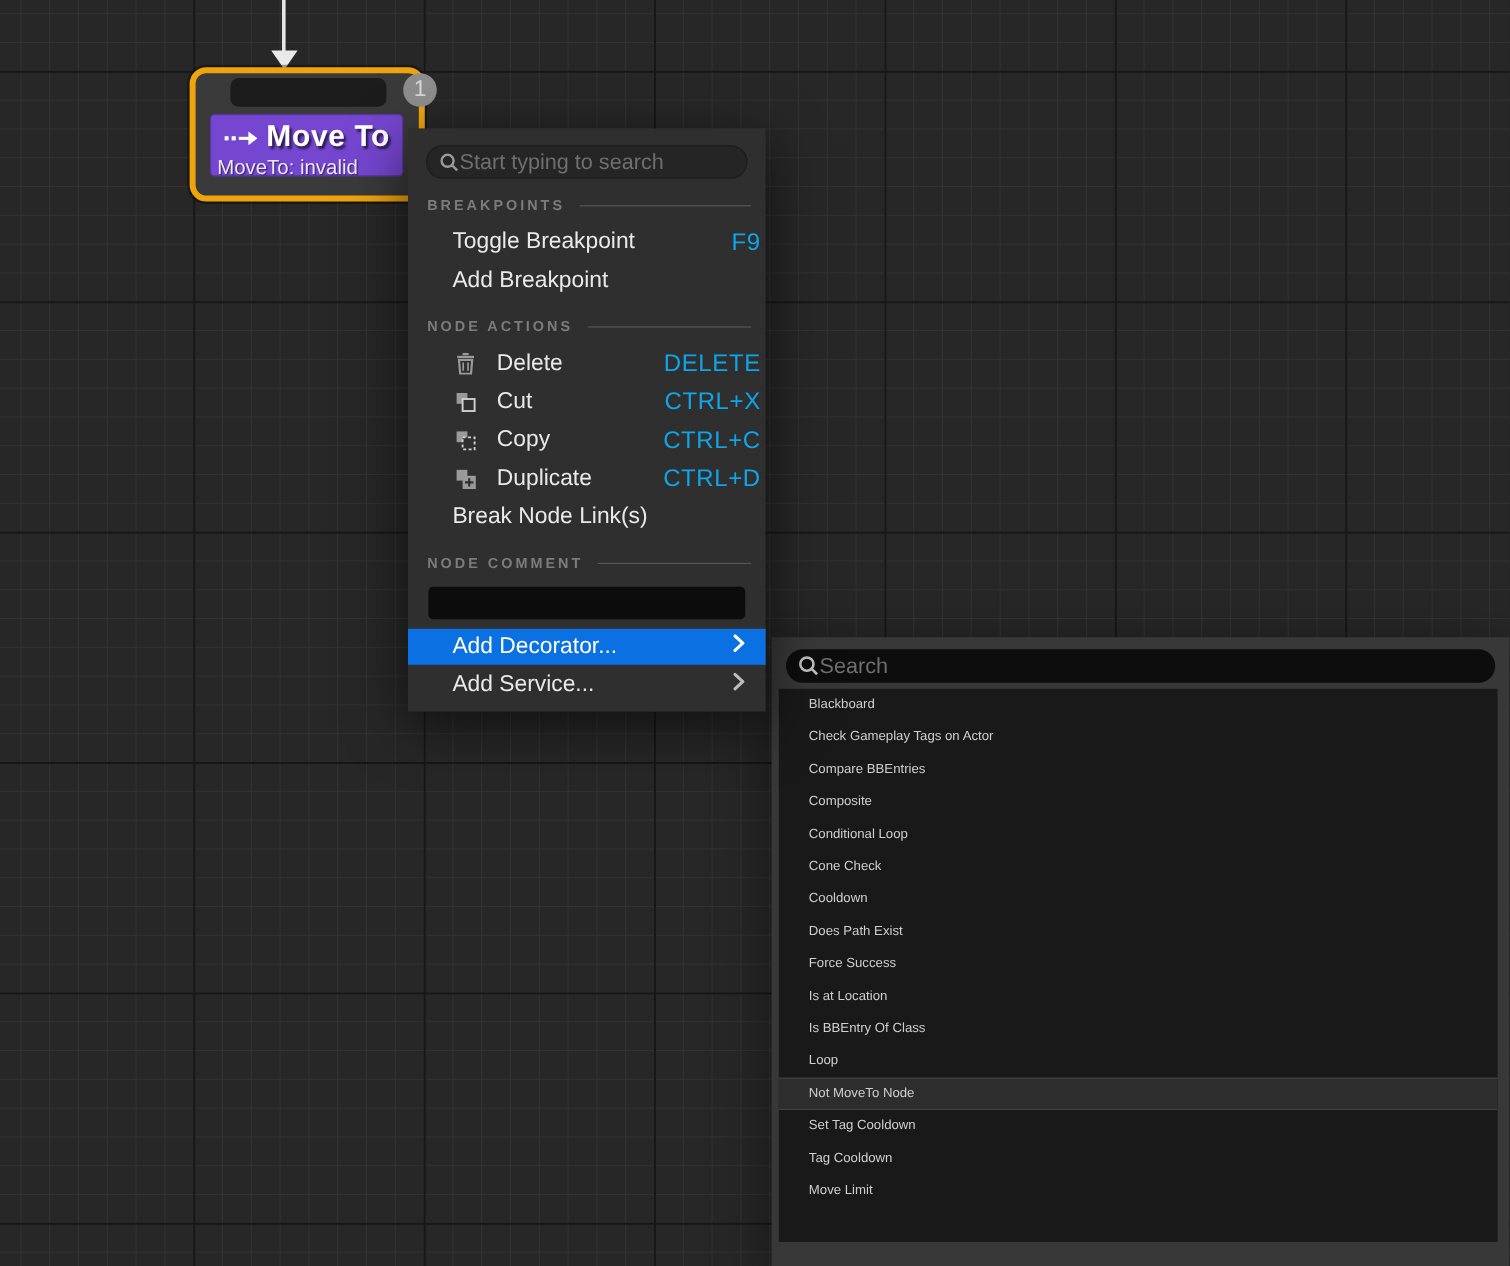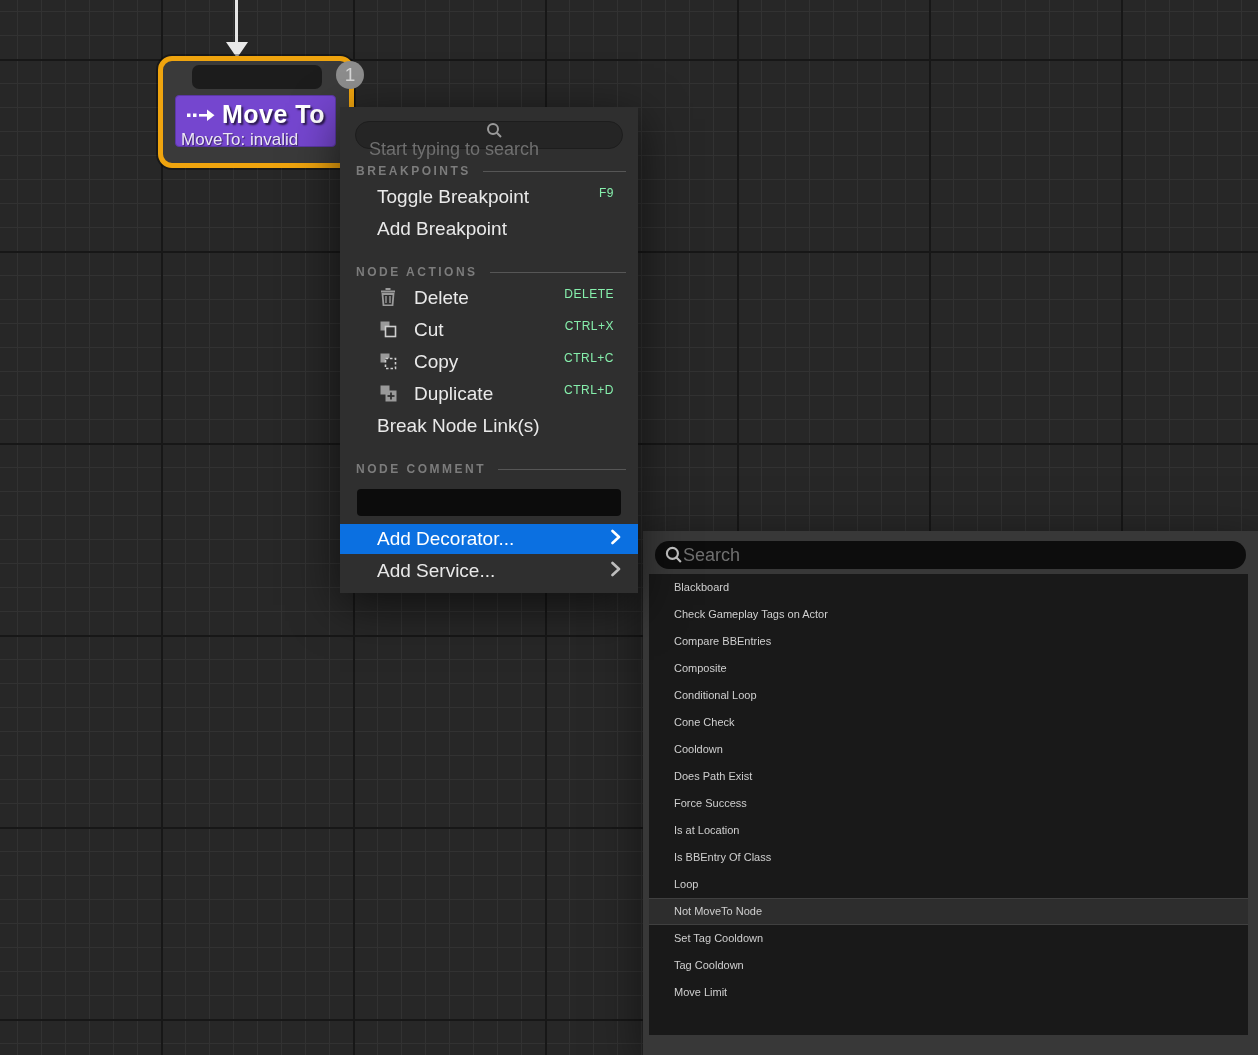--- a/index.html
+++ b/index.html
@@ -26,32 +26,32 @@
     background:#7546cf;border-radius:4px;border:1px solid #5b37a5;padding:4px 4px 2px 5px;}
   .node-title-row{display:flex;align-items:center;justify-content:center;gap:7px;}
   .node-title{font-size:25px;font-weight:bold;color:#ffffff;text-shadow:2px 2px 2px rgba(0,0,0,.65);letter-spacing:.5px;}
   .node-subtitle{font-size:17px;color:#ece7f5;text-shadow:1px 1px 1px rgba(0,0,0,.5);margin-top:1px;}
   .idx-badge{position:absolute;left:336px;top:61px;width:28px;height:28px;border-radius:50%;
     background:#8d8d8d;color:#d6d6d6;font-size:19px;display:flex;align-items:center;justify-content:center;z-index:5;}
   
   .ctx-menu{position:absolute;left:340px;top:107px;width:298px;height:486px;background:#2f2f2f;
     box-shadow:0 12px 45px rgba(0,0,0,.6);z-index:10;box-sizing:border-box;}
   .search-pill{display:flex;align-items:center;height:28px;border-radius:14px;box-sizing:border-box;}
-  .ctx-search{margin:14px 15px 0 15px;background:#252525;border:1px solid #1d1d1d;flex-direction:column;}
+  .ctx-search{margin:14px 15px 0 15px;background:#252525;border:1px solid #1d1d1d;}
   .search-pill input{flex:1;background:transparent;border:none;outline:none;color:#cfcfcf;
     font-size:18px;font-family:inherit;padding:0 8px 0 0;}
   .search-pill input::placeholder{color:#6f6f6f;}
   .search-pill svg{margin-left:10px;flex:0 0 auto;}
   .sec-header{display:flex;align-items:center;margin:15px 12px 0 16px;height:14px;}
   .sec-header:nth-of-type(1){margin-top:15px;}
   .sec-label{font-size:12px;font-weight:bold;color:#7c7c7c;letter-spacing:2.5px;white-space:nowrap;}
   .sec-line{flex:1;height:1px;background:#565656;margin-left:12px;}
-  .mrow{display:flex;height:32px;padding-left:37px;padding-right:24px;color:#e9e9e9;font-size:19px;}
+  .mrow{display:flex;align-items:center;height:32px;padding-left:37px;padding-right:4px;color:#e9e9e9;font-size:19px;}
   .mrow .icon-box{width:22px;height:20px;margin-right:15px;display:flex;align-items:center;justify-content:center;flex:0 0 auto;}
-  .mrow .shortcut{margin-left:auto;color:#86efac;font-size:12px;letter-spacing:.5px;}
+  .mrow .shortcut{margin-left:auto;color:#0ea5e9;font-size:20px;letter-spacing:.5px;}
   .mrow.first{margin-top:8px;}
   .comment-input{display:block;margin:13px 15px 0 17px;width:264px;height:27px;box-sizing:border-box;
     background:#0c0c0c;border:none;border-radius:4px;outline:none;color:#ddd;font-size:16px;padding:0 8px;font-family:inherit;}
   .arrow-row{display:flex;align-items:center;height:30px;padding-left:37px;padding-right:17px;color:#e9e9e9;font-size:19px;margin-top:8px;}
   .arrow-row.hl{background:#0b70e1;color:#ffffff;}
   .arrow-row .chev{margin-left:auto;}
   
   .submenu{position:absolute;left:643px;top:531px;width:615px;height:524px;background:#383838;z-index:9;
     box-shadow:0 12px 45px rgba(0,0,0,.5);}
   .sub-search{position:absolute;left:12px;top:10px;width:591px;background:#0d0d0d;border:none;}

